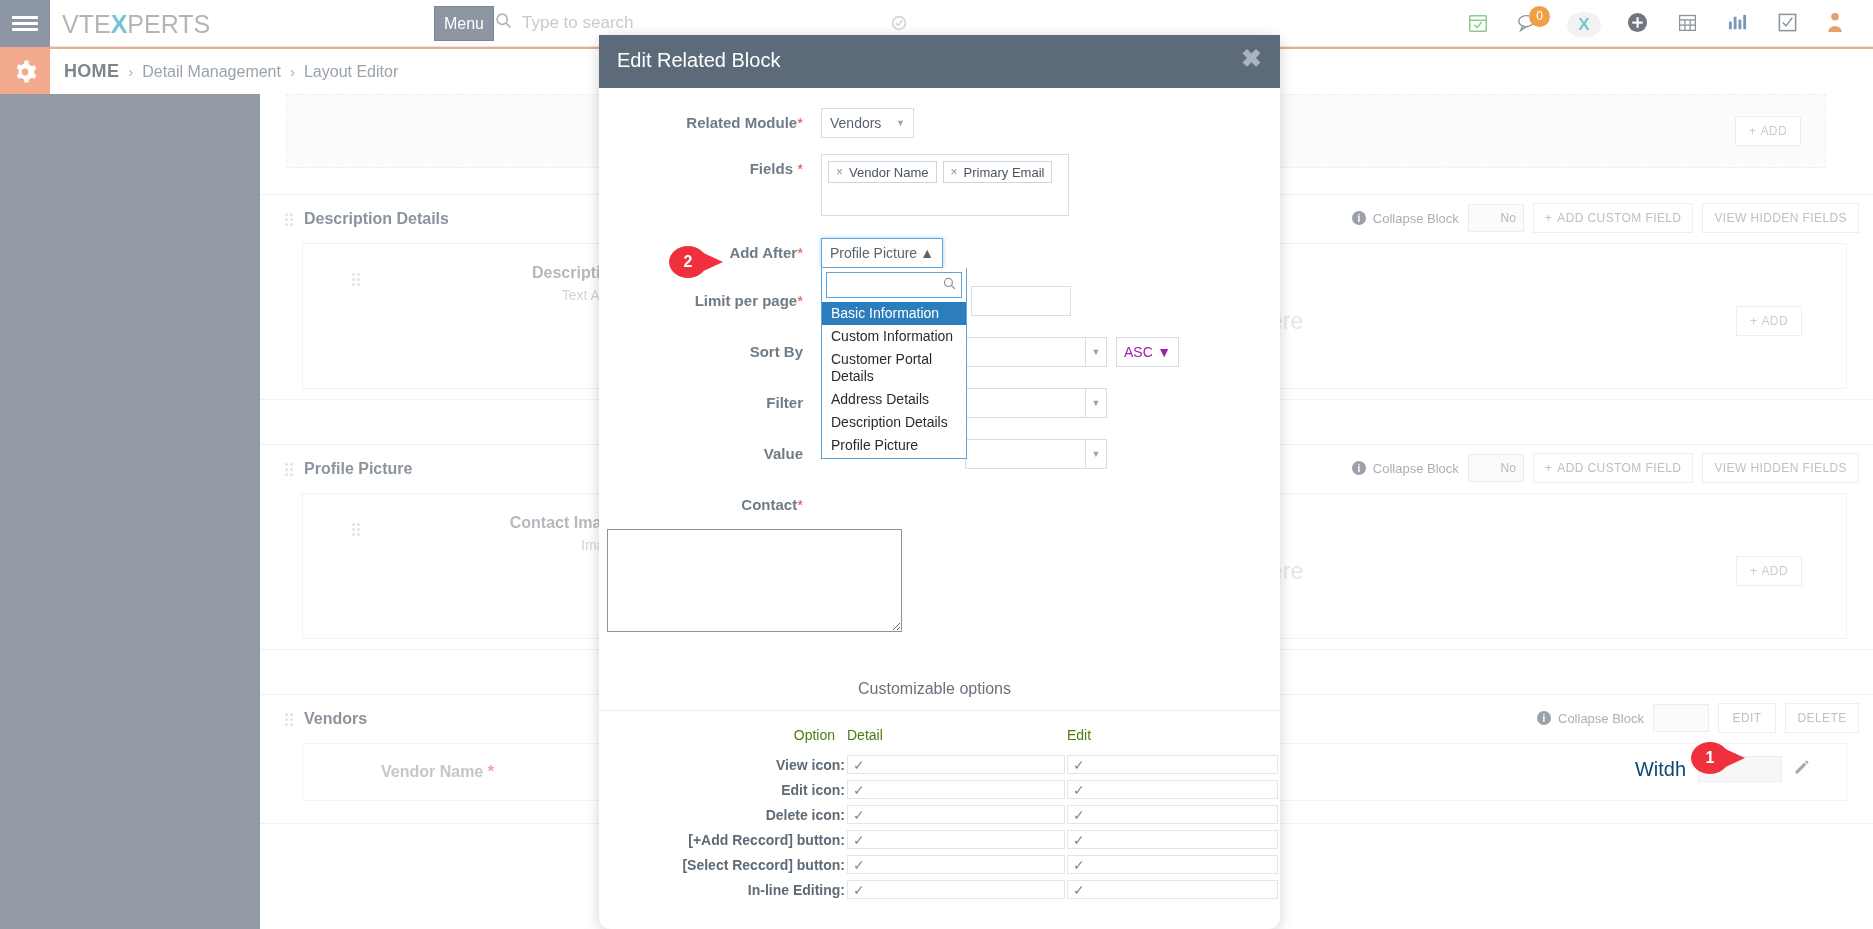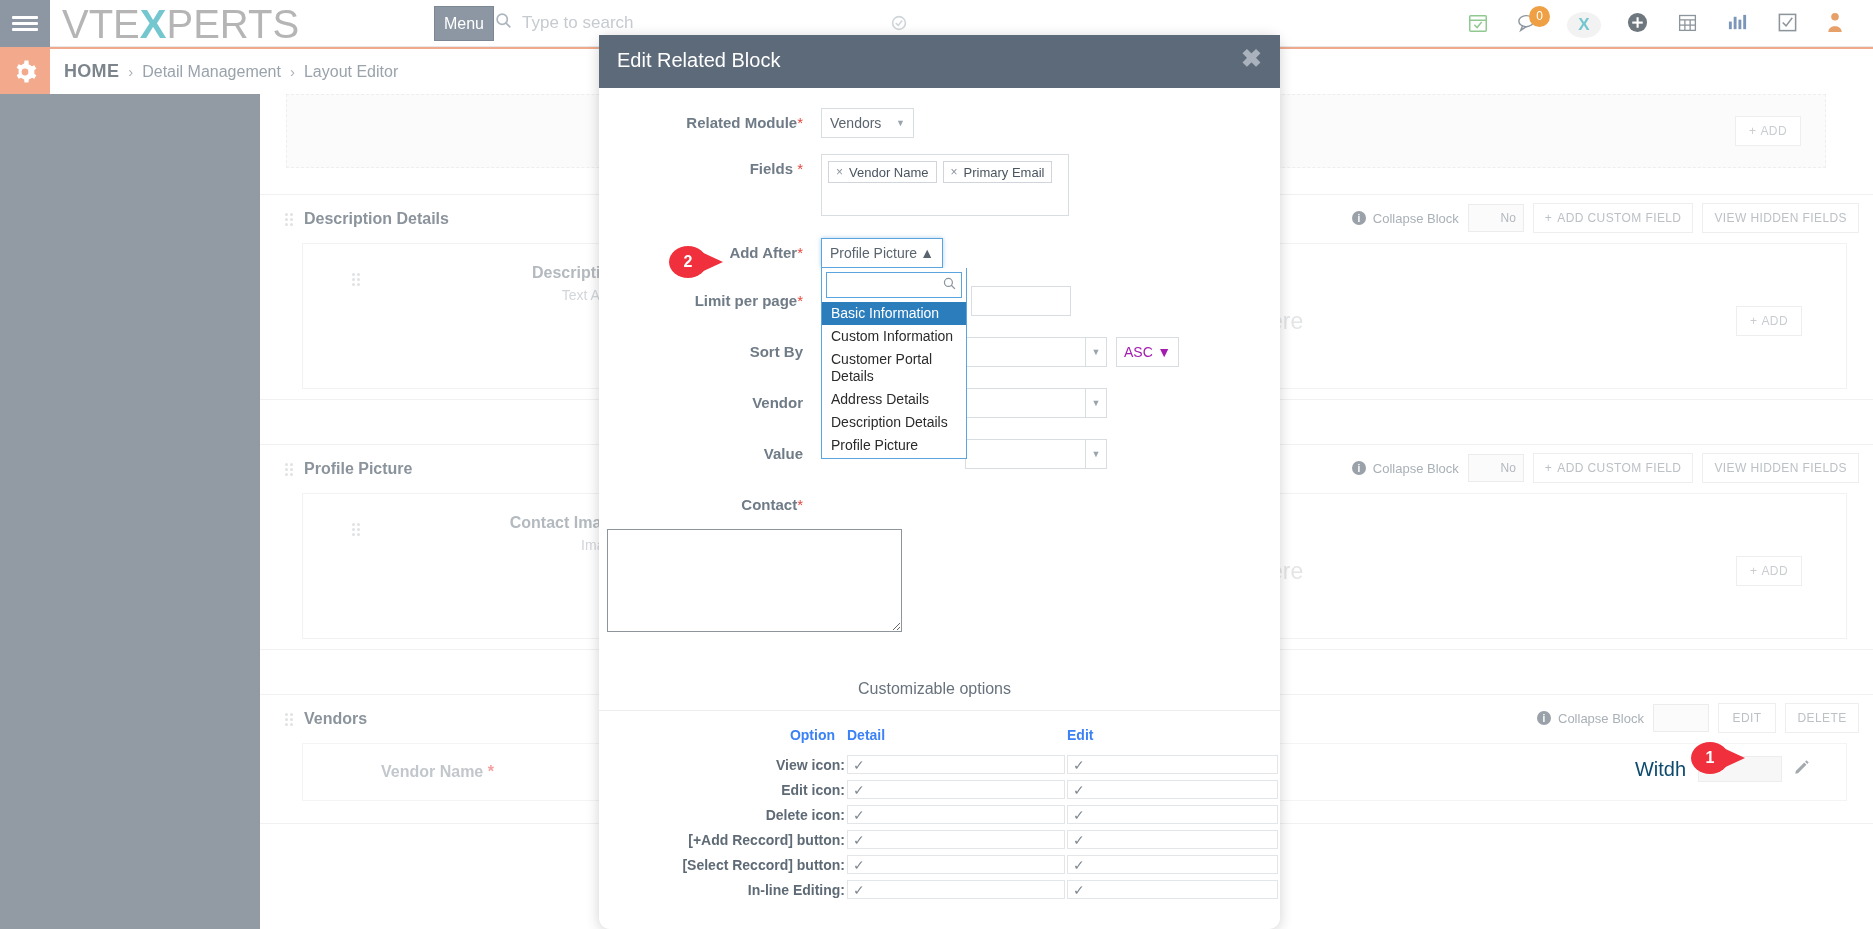--- a/index.html
+++ b/index.html
@@ -22,21 +22,21 @@
     position: absolute; left: 0; top: 0; width: 50px; height: 47px;
     background: #8c97a3; display: flex; align-items: center; justify-content: center;
     cursor: pointer;
   }
   #hamburger-btn .bar {
     display: block; width: 26px; height: 3px; background: #fff; margin: 3px 0; border-radius: 1px;
   }
   #brand-logo {
     position: absolute; left: 62px; top: 2px; height: 44px;
     display: flex; align-items: center;
-    font-size: 40px; letter-spacing: 0px; font-weight: 400;
+    font-size: 25px; letter-spacing: 0px; font-weight: 400;
     color: #b5b5b5;
   }
   #brand-logo .x { color: #74c6cf; font-weight: 700; }
 
   #menu-button {
     position: absolute; left: 434px; top: 6px; width: 60px; height: 35px;
     background: #8c97a3; color: #ffffff; border: 1px solid #7b8894;
     font-size: 16px; display: flex; align-items: center; justify-content: center;
     cursor: pointer;
   }
@@ -290,21 +290,21 @@
     resize: both; font-family: "Liberation Sans", sans-serif;
   }
   #customizable-options {
     text-align: center; font-size: 16px; color: #67727d;
     margin-top: 44px; padding-right: 10px;
   }
   #opt-divider { border-top: 1px solid #ededed; margin-top: 12px; }
 
   #opt-table { width: 100%; margin-top: 14px; }
   #opt-table th, #opt-table td { font-size: 14px; padding: 0; }
-  .opt-hdr { color: #3b82f6; font-weight: 700; font-size: 15px; padding-bottom: 8px !important; }
+  .opt-hdr { color: #4d7c0f; font-weight: 400; font-size: 15px; padding-bottom: 8px !important; }
   .opt-rowlabel {
     text-align: right; color: #5e6a75; font-weight: 600; font-size: 14px;
     padding-right: 10px !important; white-space: nowrap;
   }
   .opt-check {
     height: 19px; border: 1px solid #e3e6e8; background: #fff;
     display: flex; align-items: center; padding-left: 5px;
     color: #7e888f; font-size: 14px;
   }
   .opt-cell { padding: 2px 0 !important; }
@@ -720,21 +720,21 @@
         <div class="wide-sel-stub"></div>
         <div class="mini-sel">▼</div>
         <div id="asc-sel" style="margin-left: 9px;">
           <span>ASC</span>
           <span class="caret">▼</span>
         </div>
       </div>
     </div>
 
     <div class="form-row" style="margin-top: 21px;">
-      <div class="form-label">Vendor</div>
+      <div class="form-label">Filter</div>
       <div class="ctrl" style="display:flex; margin-left: 144px;">
         <div class="wide-sel-stub"></div>
         <div class="mini-sel">▼</div>
       </div>
     </div>
 
     <div class="form-row" style="margin-top: 21px;">
       <div class="form-label">Value</div>
       <div class="ctrl" style="display:flex; margin-left: 144px;">
         <div class="wide-sel-stub"></div>

